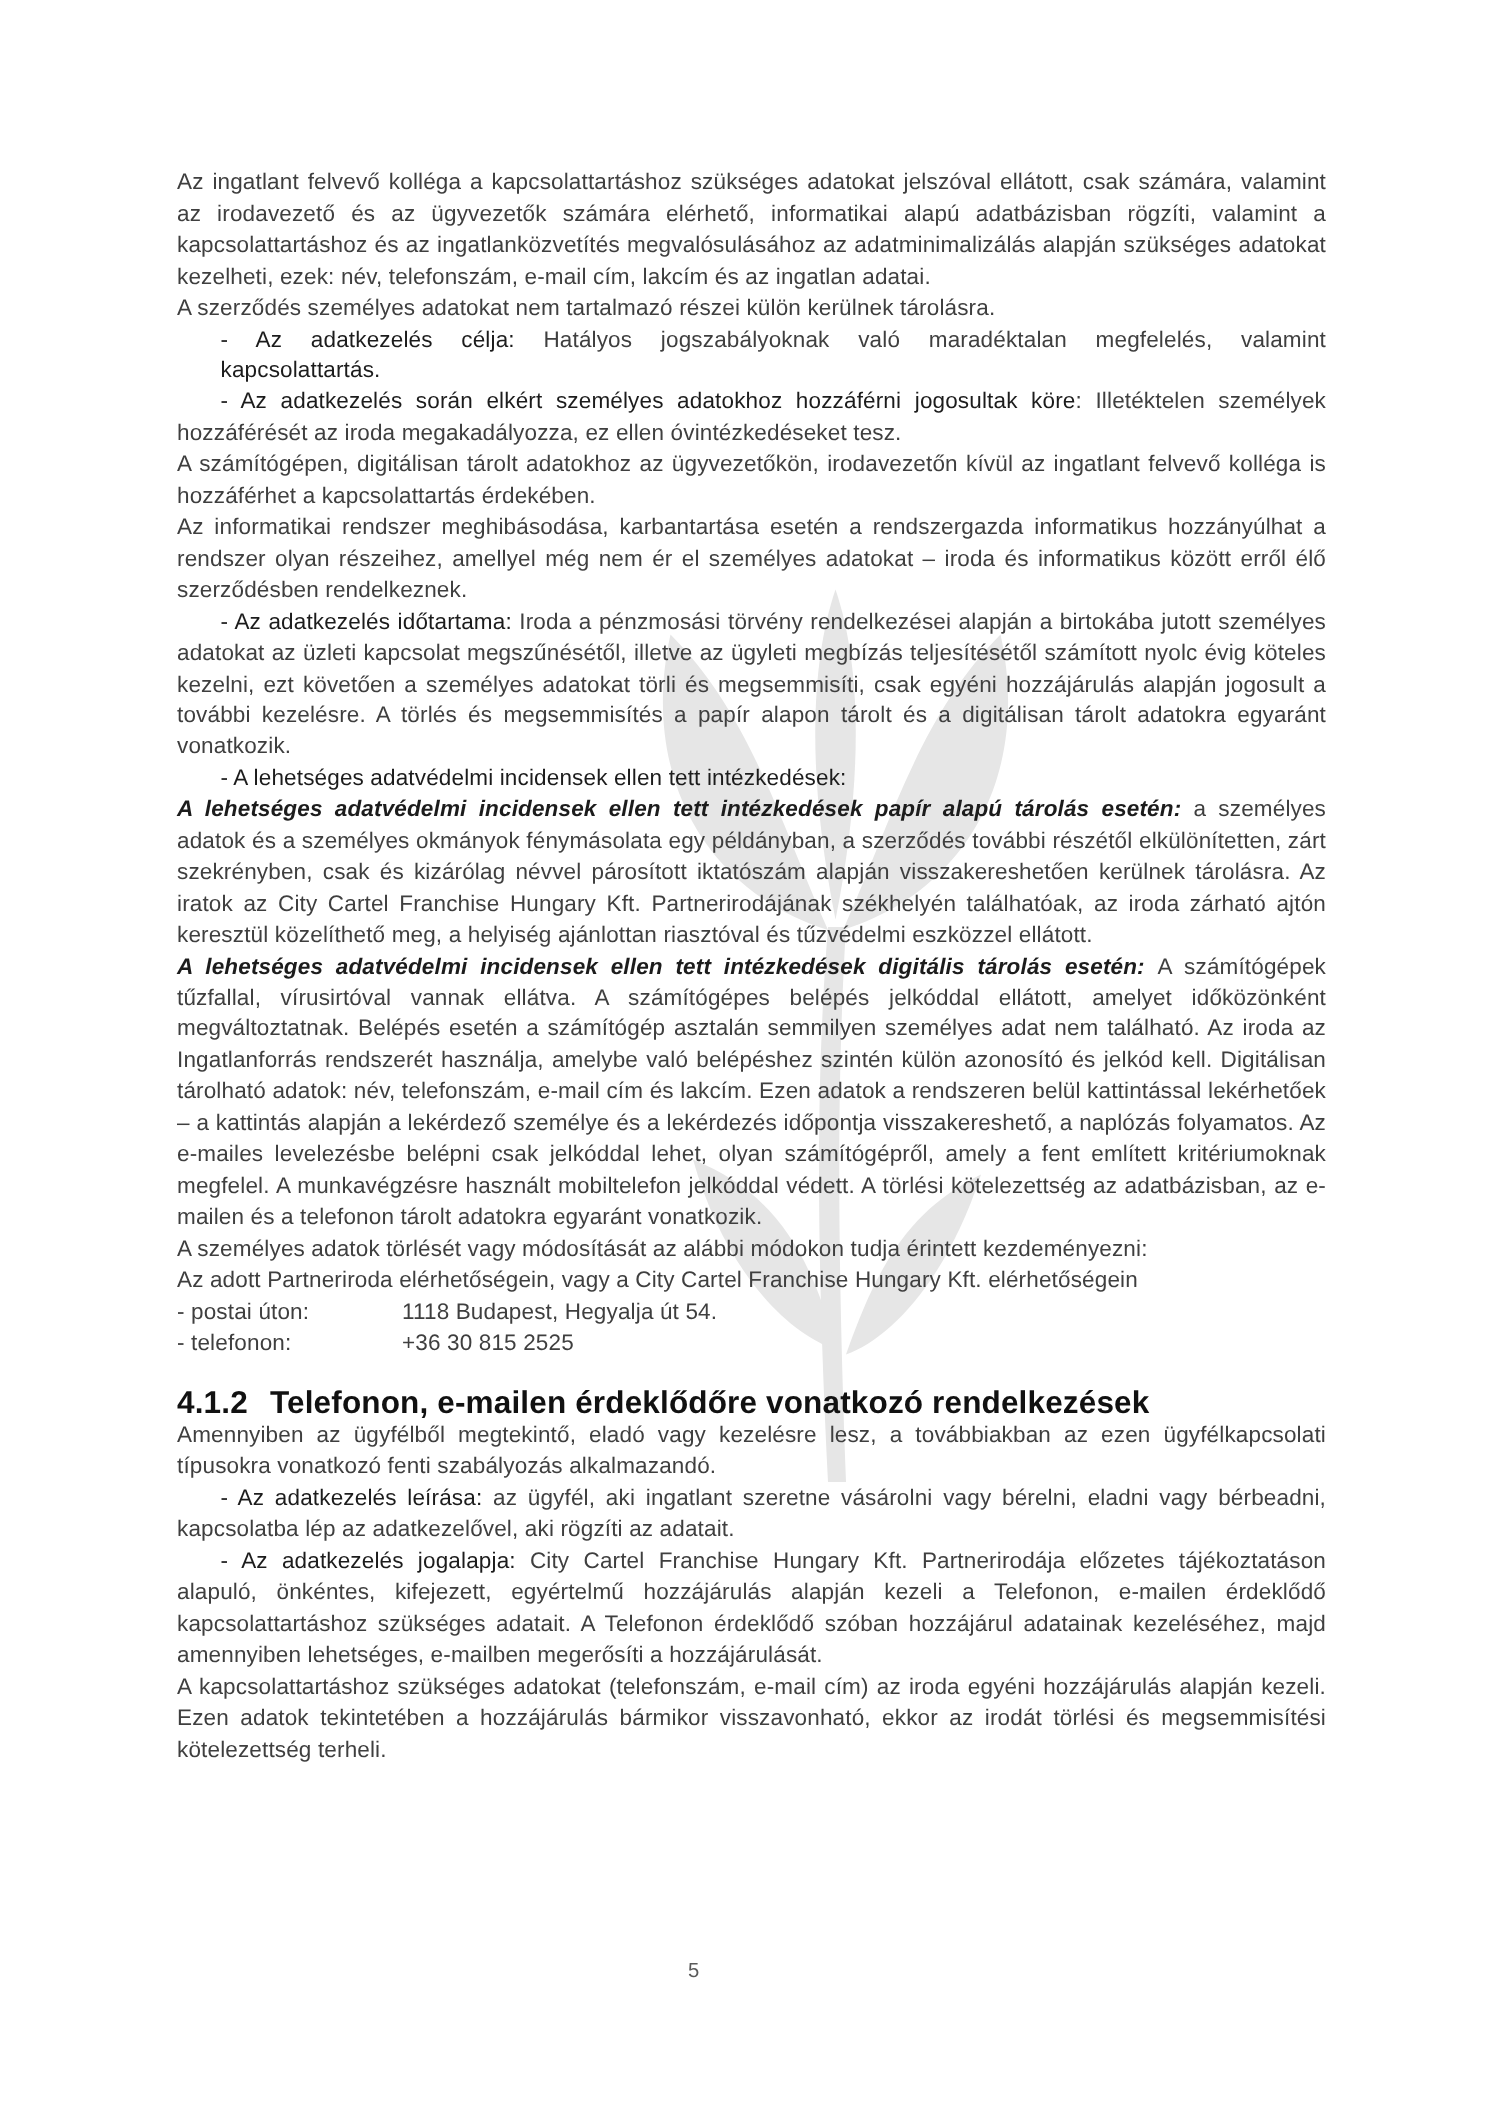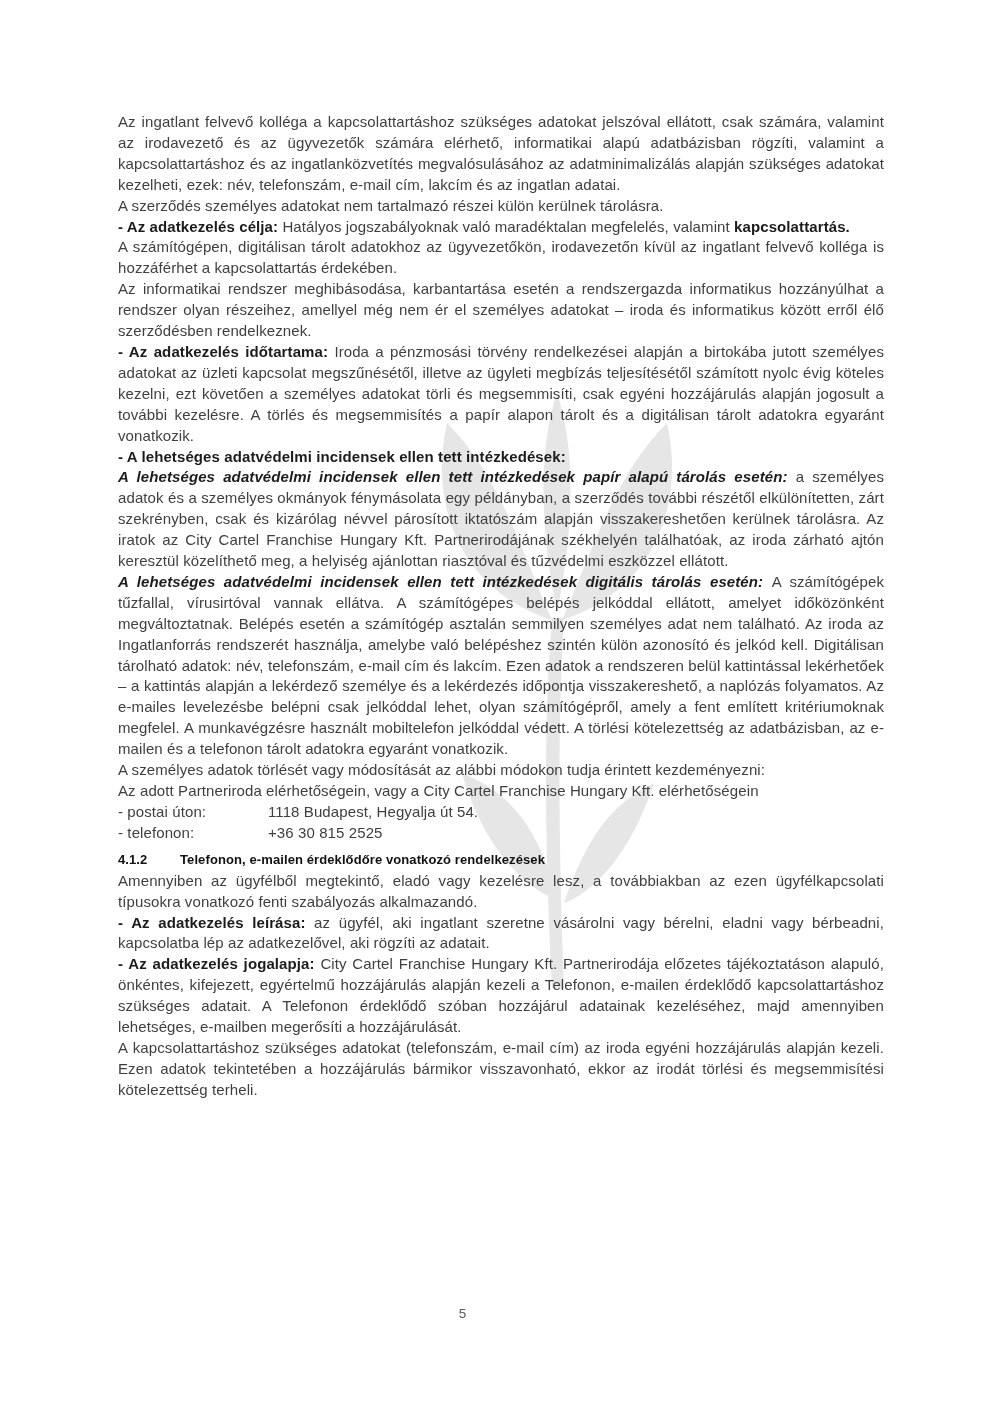--- a/index.html
+++ b/index.html
@@ -28,29 +28,29 @@
     top: 112px;
     width: 766px;
     z-index: 1;
     color: var(--body-text);
     font-size: 15px;
     line-height: 20.9px;
     letter-spacing: 0.1px;
   }
   .para { text-align: justify; }
   .para span.regular { font-weight: 400; }
-  .para span.bold { font-weight: 700; color: var(--bold-text); }
+  .para span.bold { font-weight: 400; color: var(--bold-text); margin-left: 29px; }
   .para span.bolditalic { font-weight: 700; font-style: italic; color: var(--bold-text); }
   .contact { display: flex; }
   .contact .clabel { flex: 0 0 150px; }
   .heading {
     display: flex;
-    margin-top: 5px;
+    margin-top: 19px;
     font-weight: 700;
-    font-size: 13px;
+    font-size: 21px;
     line-height: 22px;
     color: var(--heading-text);
   }
   .heading .hnum { flex: 0 0 62px; }
   .page-number {
     position: absolute;
     top: 1306px;
     left: 0;
     width: 100%;
     text-align: center;
@@ -72,20 +72,21 @@
       <path d="M160 230 C152 330 152 440 160 600 L172 600 C166 440 166 330 172 230 Z"></path>
       <path d="M70 385 C92 462 135 502 166 512 C148 448 126 408 70 385 Z"></path>
       <path d="M262 395 C238 468 200 505 172 515 C194 452 216 418 262 395 Z"></path>
     </g>
   </svg>
 
   <div class="doc-body">
       <div class="para"><span class="regular">Az ingatlant felvevő kolléga a kapcsolattartáshoz szükséges adatokat jelszóval ellátott, csak számára, valamint az irodavezető és az ügyvezetők számára elérhető, informatikai alapú adatbázisban rögzíti, valamint a kapcsolattartáshoz és az ingatlanközvetítés megvalósulásához az adatminimalizálás alapján szükséges adatokat kezelheti, ezek: név, telefonszám, e-mail cím, lakcím és az ingatlan adatai.</span></div>
       <div class="para"><span class="regular">A szerződés személyes adatokat nem tartalmazó részei külön kerülnek tárolásra.</span></div>
       <div class="para"><span class="bold">- Az adatkezelés célja: </span><span class="regular">Hatályos jogszabályoknak való maradéktalan megfelelés, valamint </span><span class="bold">kapcsolattartás.</span></div>
+      <div class="para"><span class="bold">- Az adatkezelés során elkért személyes adatokhoz hozzáférni jogosultak köre</span><span class="regular">: Illetéktelen személyek hozzáférését az iroda megakadályozza, ez ellen óvintézkedéseket tesz.</span></div>
       <div class="para"><span class="regular">A számítógépen, digitálisan tárolt adatokhoz az ügyvezetőkön, irodavezetőn kívül az ingatlant felvevő kolléga is hozzáférhet a kapcsolattartás érdekében.</span></div>
       <div class="para"><span class="regular">Az informatikai rendszer meghibásodása, karbantartása esetén a rendszergazda informatikus hozzányúlhat a rendszer olyan részeihez, amellyel még nem ér el személyes adatokat – iroda és informatikus között erről élő szerződésben rendelkeznek.</span></div>
       <div class="para"><span class="bold">- Az adatkezelés időtartama: </span><span class="regular">Iroda a pénzmosási törvény rendelkezései alapján a birtokába jutott személyes adatokat az üzleti kapcsolat megszűnésétől, illetve az ügyleti megbízás teljesítésétől számított nyolc évig köteles kezelni, ezt követően a személyes adatokat törli és megsemmisíti, csak egyéni hozzájárulás alapján jogosult a további kezelésre. A törlés és megsemmisítés a papír alapon tárolt és a digitálisan tárolt adatokra egyaránt vonatkozik.</span></div>
       <div class="para"><span class="bold">- A lehetséges adatvédelmi incidensek ellen tett intézkedések:</span></div>
       <div class="para"><span class="bolditalic">A lehetséges adatvédelmi incidensek ellen tett intézkedések papír alapú tárolás esetén: </span><span class="regular">a személyes adatok és a személyes okmányok fénymásolata egy példányban, a szerződés további részétől elkülönítetten, zárt szekrényben, csak és kizárólag névvel párosított iktatószám alapján visszakereshetően kerülnek tárolásra. Az iratok az City Cartel Franchise Hungary Kft. Partnerirodájának székhelyén találhatóak, az iroda zárható ajtón keresztül közelíthető meg, a helyiség ajánlottan riasztóval és tűzvédelmi eszközzel ellátott.</span></div>
       <div class="para"><span class="bolditalic">A lehetséges adatvédelmi incidensek ellen tett intézkedések digitális tárolás esetén: </span><span class="regular">A számítógépek tűzfallal, vírusirtóval vannak ellátva. A számítógépes belépés jelkóddal ellátott, amelyet időközönként megváltoztatnak. Belépés esetén a számítógép asztalán semmilyen személyes adat nem található. Az iroda az Ingatlanforrás rendszerét használja, amelybe való belépéshez szintén külön azonosító és jelkód kell. Digitálisan tárolható adatok: név, telefonszám, e-mail cím és lakcím. Ezen adatok a rendszeren belül kattintással lekérhetőek – a kattintás alapján a lekérdező személye és a lekérdezés időpontja visszakereshető, a naplózás folyamatos. Az e-mailes levelezésbe belépni csak jelkóddal lehet, olyan számítógépről, amely a fent említett kritériumoknak megfelel. A munkavégzésre használt mobiltelefon jelkóddal védett. A törlési kötelezettség az adatbázisban, az e-mailen és a telefonon tárolt adatokra egyaránt vonatkozik.</span></div>
       <div class="para"><span class="regular">A személyes adatok törlését vagy módosítását az alábbi módokon tudja érintett kezdeményezni:</span></div>
       <div class="para"><span class="regular">Az adott Partneriroda elérhetőségein, vagy a City Cartel Franchise Hungary Kft. elérhetőségein</span></div>
       <div class="contact">
         <span class="clabel">- postai úton:</span>

